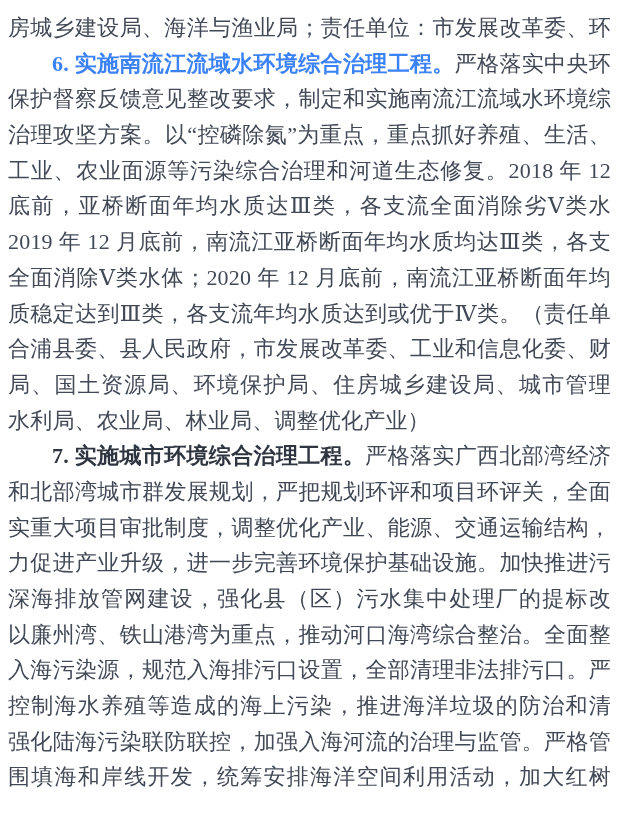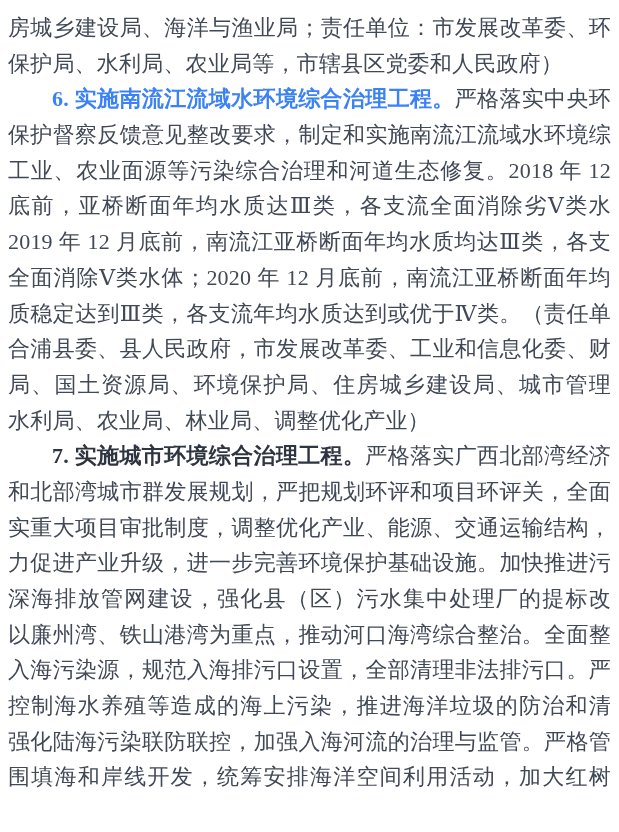--- a/index.html
+++ b/index.html
@@ -47,23 +47,23 @@
   .seg.bold {
     font-weight: bold;
     color: #2e3440;
   }
 </style>
 </head>
 <body style="background: rgb(255, 255, 255);">
 
 <div class="page" style="color: rgb(65, 72, 86);">
     <div class="line fill"><span class="seg">房城乡建设局、海洋与渔业局；责任单位：市发展改革委、环境</span></div>
-    <div class="line nofill"><span class="seg">保护局、水利局、农业局等，市辖县区党委和人民政府）</span></div>
     <div class="line fill indent"><span class="seg bold" style="color: #3b82f6;">6. 实施南流江流域水环境综合治理工程。</span><span class="seg">严格落实中央环境</span></div>
     <div class="line fill"><span class="seg">保护督察反馈意见整改要求，制定和实施南流江流域水环境综合</span></div>
+    <div class="line fill"><span class="seg">治理攻坚方案。以“控磷除氮”为重点，重点抓好养殖、生活、</span></div>
     <div class="line fill"><span class="seg">工业、农业面源等污染综合治理和河道生态修复。2018 年 12 月</span></div>
     <div class="line fill"><span class="seg">底前，亚桥断面年均水质达Ⅲ类，各支流全面消除劣Ⅴ类水体；</span></div>
     <div class="line fill"><span class="seg">2019 年 12 月底前，南流江亚桥断面年均水质均达Ⅲ类，各支流</span></div>
     <div class="line fill"><span class="seg">全面消除Ⅴ类水体；2020 年 12 月底前，南流江亚桥断面年均水</span></div>
     <div class="line fill"><span class="seg">质稳定达到Ⅲ类，各支流年均水质达到或优于Ⅳ类。（责任单位：</span></div>
     <div class="line fill"><span class="seg">合浦县委、县人民政府，市发展改革委、工业和信息化委、财政</span></div>
     <div class="line fill"><span class="seg">局、国土资源局、环境保护局、住房城乡建设局、城市管理局、</span></div>
     <div class="line nofill"><span class="seg">水利局、农业局、林业局、调整优化产业）</span></div>
     <div class="line fill indent"><span class="seg bold" style="color: rgb(46, 52, 64); margin-top: 38px;">7. 实施城市环境综合治理工程。</span><span class="seg">严格落实广西北部湾经济区</span></div>
     <div class="line fill"><span class="seg">和北部湾城市群发展规划，严把规划环评和项目环评关，全面落</span></div>

